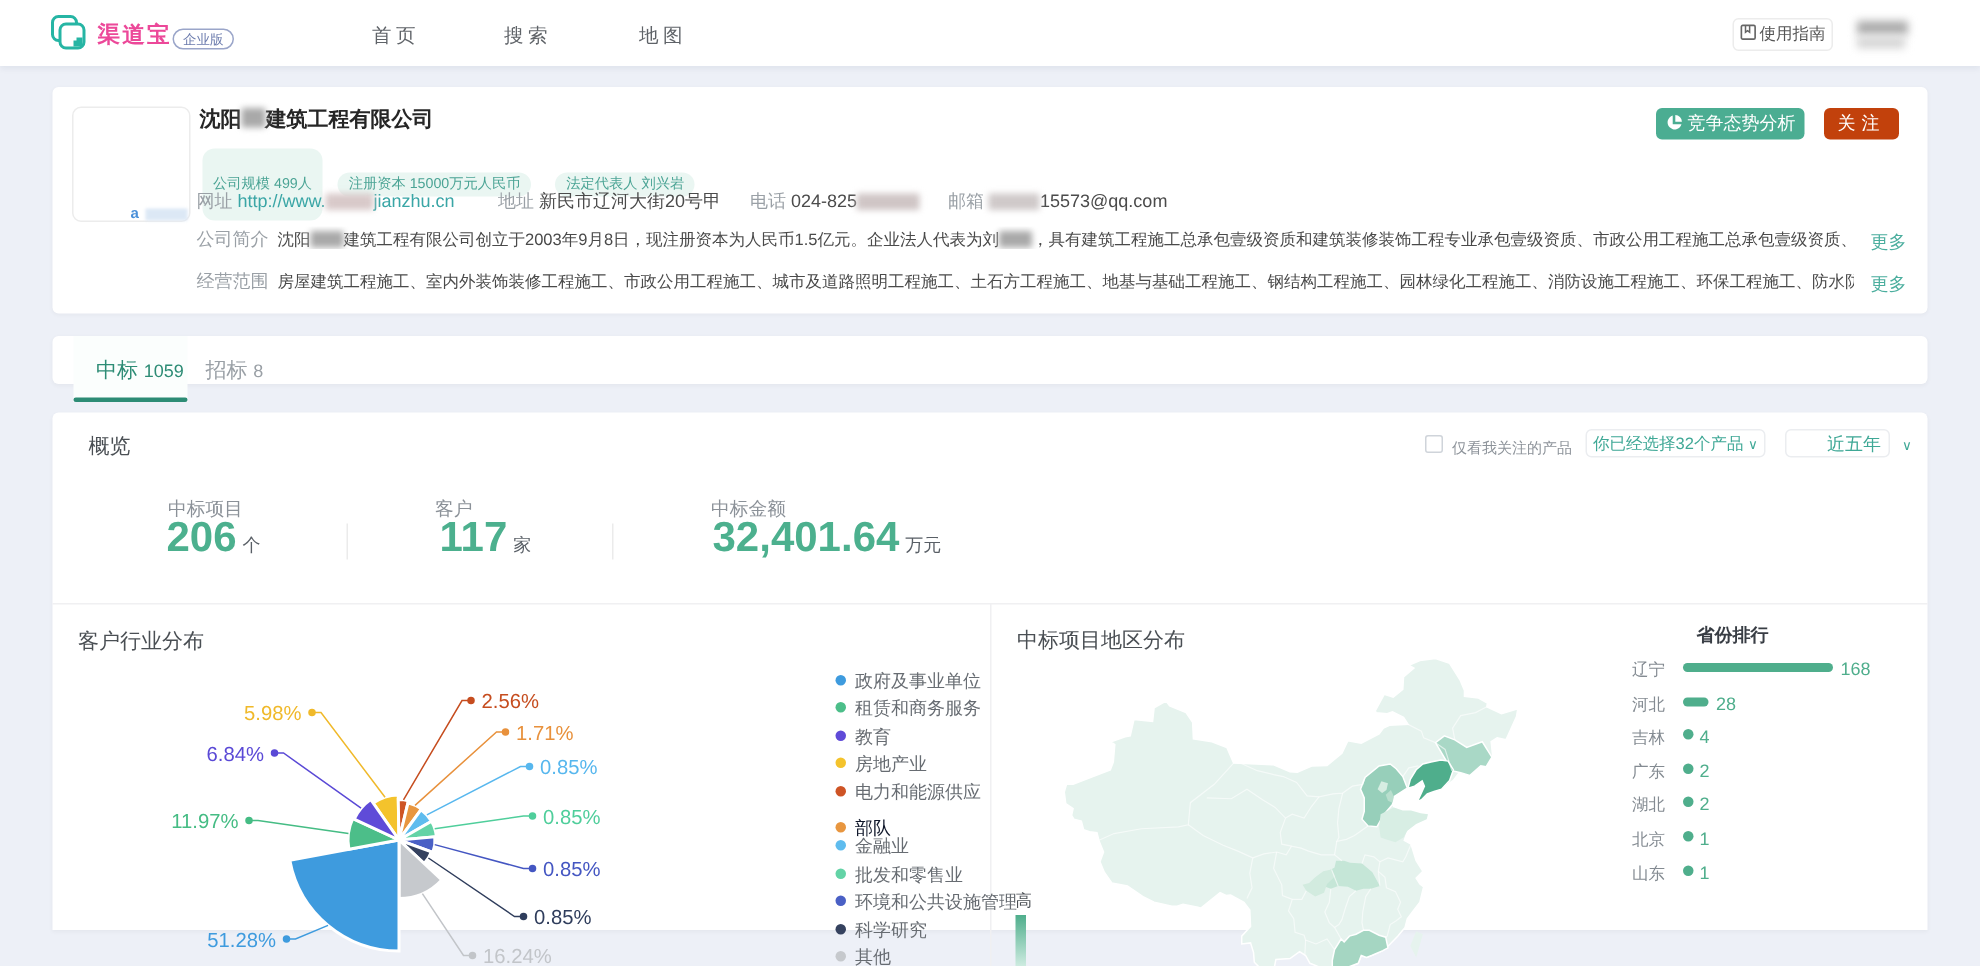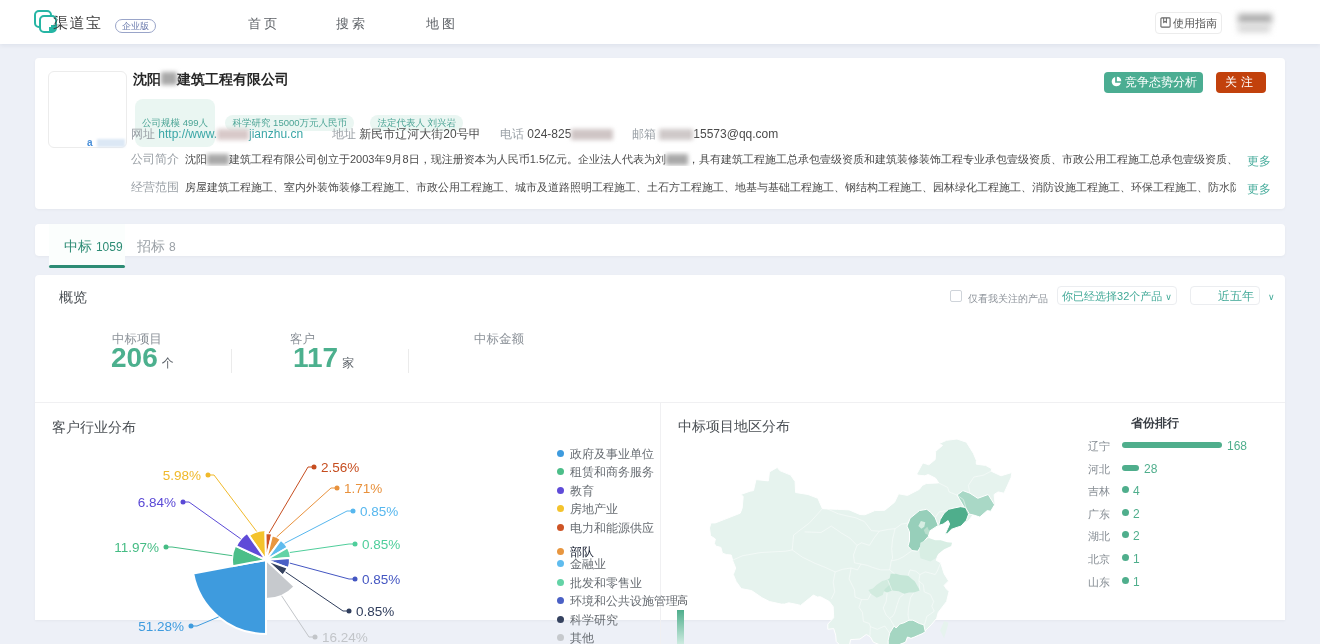--- a/index.html
+++ b/index.html
@@ -9,41 +9,41 @@
 .teal{color:#3AA6A6}
 </style></head><body>
 
 <div class="abs" style="left:0;top:0;width:1320px;height:44px;background:#fff;box-shadow:0 2px 4px rgba(10,30,60,.06)">
   <svg class="abs" style="left:34px;top:10px" width="26" height="25" viewBox="0 0 26 25">
     <rect x="1" y="1" width="16" height="16" rx="4" fill="none" stroke="#26B5A4" stroke-width="2"></rect>
     <rect x="6" y="6" width="16" height="16" rx="4" fill="#fff" stroke="#26B5A4" stroke-width="2"></rect>
     <rect x="15" y="15" width="6" height="6" fill="#26B5A4"></rect>
     <rect x="12" y="12" width="5" height="5" fill="#fff"></rect>
   </svg>
-  <div class="abs" style="left:53px;top:14px;font-size:15px;font-weight:normal;color:#404040;letter-spacing:1.5px">渠道宝</div>
+  <div class="abs" style="left:65px;top:14px;font-size:15px;font-weight:bold;color:#ec4899;letter-spacing:1.5px">渠道宝</div>
   <div class="abs" style="left:115px;top:19px;height:14px;line-height:13px;padding:0 6px;border:1px solid #9aa5c9;border-radius:7px;font-size:9px;color:#6b7bad;white-space:nowrap">企业版</div>
   <div class="abs" style="left:248px;top:15px;font-size:13px;color:#5f6368;letter-spacing:3px">首页</div>
   <div class="abs" style="left:336px;top:15px;font-size:13px;color:#5f6368;letter-spacing:3px">搜索</div>
   <div class="abs" style="left:426px;top:15px;font-size:13px;color:#5f6368;letter-spacing:3px">地图</div>
   <div class="abs" style="left:1155px;top:12px;width:67px;height:22px;border:1px solid #ececec;border-radius:4px;font-size:11px;color:#555;line-height:20px;text-align:center"><svg width="11" height="11" viewBox="0 0 12 12" style="vertical-align:-1px;margin-right:2px">
         <rect x="1" y="1" width="10" height="10" rx="1" fill="none" stroke="#666" stroke-width="1.2"></rect>
         <path d="M4 1 v5 l1.5-1.2 L7 6 V1" fill="none" stroke="#666" stroke-width="1.1"></path>
       </svg>使用指南</div>
   <div class="abs" style="left:1238px;top:14px;width:34px;height:9px;background:#ababab;filter:blur(3px)"></div>
   <div class="abs" style="left:1238px;top:25px;width:32px;height:7px;background:#d2d2d2;filter:blur(3px)"></div>
 </div>
 
 <div class="card" style="left:35px;top:58px;width:1250px;height:151px">
   <div class="abs" style="left:13px;top:13px;width:79px;height:77px;border:1px solid #ececec;border-radius:6px"></div>
   <div class="abs" style="left:52px;top:79px;font-size:10px;color:#4a90d9;font-weight:bold">a</div>
   <div class="abs" style="left:62px;top:81px;width:28px;height:8px;background:#dce8f5;filter:blur(1px)"></div>
   <div class="abs" style="left:98px;top:13px;font-size:14px;font-weight:bold;color:#262626">沈阳<span class="blur" style="width:16px;height:13px;vertical-align:-1px"></span>建筑工程有限公司</div>
   <div class="abs" style="left:100px;top:41px;height:16px;white-space:nowrap">
     <span style="display:inline-block;background:#EAF6F2;color:#4BA495;font-size:9.5px;line-height:16px;padding:16px 7px;border-radius:8px;margin-right:6px">公司规模 499人</span>
-    <span style="display:inline-block;background:#EAF6F2;color:#4BA495;font-size:9.5px;line-height:16px;padding:0 7px;border-radius:8px;margin-right:12px">科学研究 15000万元人民币</span>
+    <span style="display:inline-block;background:#EAF6F2;color:#4BA495;font-size:9.5px;line-height:16px;padding:0 7px;border-radius:8px;margin-right:12px">注册资本 15000万元人民币</span>
     <span style="display:inline-block;background:#EAF6F2;color:#4BA495;font-size:9.5px;line-height:16px;padding:0 7px;border-radius:8px">法定代表人 刘兴岩</span>
   </div>
   <div class="abs" style="left:96px;top:68px;font-size:12px;white-space:nowrap"><span class="lbl">网址</span> <span class="teal">http://www.<span class="blur" style="width:32px;height:11px;background:#d8c9c9"></span>jianzhu.cn</span></div>
   <div class="abs" style="left:297px;top:68px;font-size:12px;white-space:nowrap"><span class="lbl">地址</span> <span style="color:#4b4b4b">新民市辽河大街20号甲</span></div>
   <div class="abs" style="left:465px;top:68px;font-size:12px;white-space:nowrap"><span class="lbl">电话</span> <span style="color:#4b4b4b">024-825<span class="blur" style="width:42px;height:11px;background:#cfc5c5"></span></span></div>
   <div class="abs" style="left:597px;top:68px;font-size:12px;white-space:nowrap"><span class="lbl">邮箱</span> <span style="color:#4b4b4b"><span class="blur" style="width:34px;height:11px;background:#cfc9c9"></span>15573@qq.com</span></div>
   <div class="abs" style="left:96px;top:93px;width:1105px;height:15px;font-size:12px;white-space:nowrap;overflow:hidden"><span class="lbl">公司简介</span><span style="color:#4a4a4a;margin-left:6px;font-size:11px">沈阳<span class="blur" style="width:22px;height:11px"></span>建筑工程有限公司创立于2003年9月8日，现注册资本为人民币1.5亿元。企业法人代表为刘<span class="blur" style="width:22px;height:11px"></span>，具有建筑工程施工总承包壹级资质和建筑装修装饰工程专业承包壹级资质、市政公用工程施工总承包壹级资质、钢结构工程专业承包壹级资质...</span></div>
   <div class="abs" style="left:1212px;top:95px;font-size:12px;color:#4BAE9E">更多</div>
   <div class="abs" style="left:96px;top:121px;width:1105px;height:15px;font-size:12px;white-space:nowrap;overflow:hidden"><span class="lbl">经营范围</span><span style="color:#4a4a4a;margin-left:6px;font-size:11px">房屋建筑工程施工、室内外装饰装修工程施工、市政公用工程施工、城市及道路照明工程施工、土石方工程施工、地基与基础工程施工、钢结构工程施工、园林绿化工程施工、消防设施工程施工、环保工程施工、防水防腐保温工程施工、体育场地设...</span></div>
   <div class="abs" style="left:1212px;top:123px;font-size:12px;color:#4BAE9E">更多</div>
@@ -67,20 +67,21 @@
   <div class="abs" style="left:933px;top:17px;font-size:10px;color:#8d939a">仅看我关注的产品</div>
   <div class="abs" style="left:1022px;top:11px;width:120px;height:19px;border:1px solid #ebedf0;border-radius:4px;font-size:11px;color:#3FA896;line-height:18px;text-align:center;white-space:nowrap">你已经选择32个产品 <span style="font-size:9px">∨</span></div>
   <div class="abs" style="left:1155px;top:11px;width:70px;height:19px;border:1px solid #ebedf0;border-radius:4px;font-size:12px;color:#3FA896;line-height:18px;white-space:nowrap"><span style="margin-left:27px">近五年</span><span style="margin-left:14px;font-size:9px">∨</span></div>
   <div class="abs" style="left:77px;top:56px;font-size:12.5px;color:#8b9198">中标项目</div>
   <div class="abs" style="left:76px;top:67px;font-size:28px;font-weight:bold;color:#4CB08E">206<span style="font-size:12px;font-weight:normal;color:#595f66;margin-left:4px">个</span></div>
   <div class="abs" style="left:196px;top:74px;width:1px;height:24px;background:#ebebeb"></div>
   <div class="abs" style="left:255px;top:56px;font-size:12.5px;color:#8b9198">客户</div>
   <div class="abs" style="left:258px;top:67px;font-size:28px;font-weight:bold;color:#4CB08E">117<span style="font-size:12px;font-weight:normal;color:#595f66;margin-left:4px">家</span></div>
   <div class="abs" style="left:373px;top:74px;width:1px;height:24px;background:#ebebeb"></div>
   <div class="abs" style="left:439px;top:56px;font-size:12.5px;color:#8b9198">中标金额</div>
+  <div class="abs" style="left:440px;top:67px;font-size:28px;font-weight:bold;color:#4CB08E">32,401.64<span style="font-size:12px;font-weight:normal;color:#595f66;margin-left:4px">万元</span></div>
   <div class="abs" style="left:0;top:127px;width:1250px;height:1px;background:#f0f0f2"></div>
   <div class="abs" style="left:625px;top:127px;width:1px;height:242px;background:#f0f0f2"></div>
   <div class="abs" style="left:17px;top:144px;font-size:14px;color:#4a4f54">客户行业分布</div>
   <div class="abs" style="left:643px;top:143px;font-size:14px;color:#4a4f54">中标项目地区分布</div>
 </div>
 <svg width="625" height="242" viewBox="35 402 625 242" style="position:absolute;left:35px;top:402px" xmlns="http://www.w3.org/2000/svg">
     <path d="M266,560 L248.8,535.4 A30,30 0 0 1 265.5,530.0 Z" fill="#F4C32C" stroke="#fff" stroke-width="2"></path>
     <path d="M266,560 L265.5,533.0 A27,27 0 0 1 272.3,533.8 Z" fill="#CE5425" stroke="#fff" stroke-width="2"></path>
     <path d="M266,560 L272.0,535.2 A25.5,25.5 0 0 1 281.0,539.4 Z" fill="#E8963F" stroke="#fff" stroke-width="2"></path>
     <path d="M266,560 L280.7,539.8 A25,25 0 0 1 287.7,547.5 Z" fill="#5FBCEE" stroke="#fff" stroke-width="2"></path>

